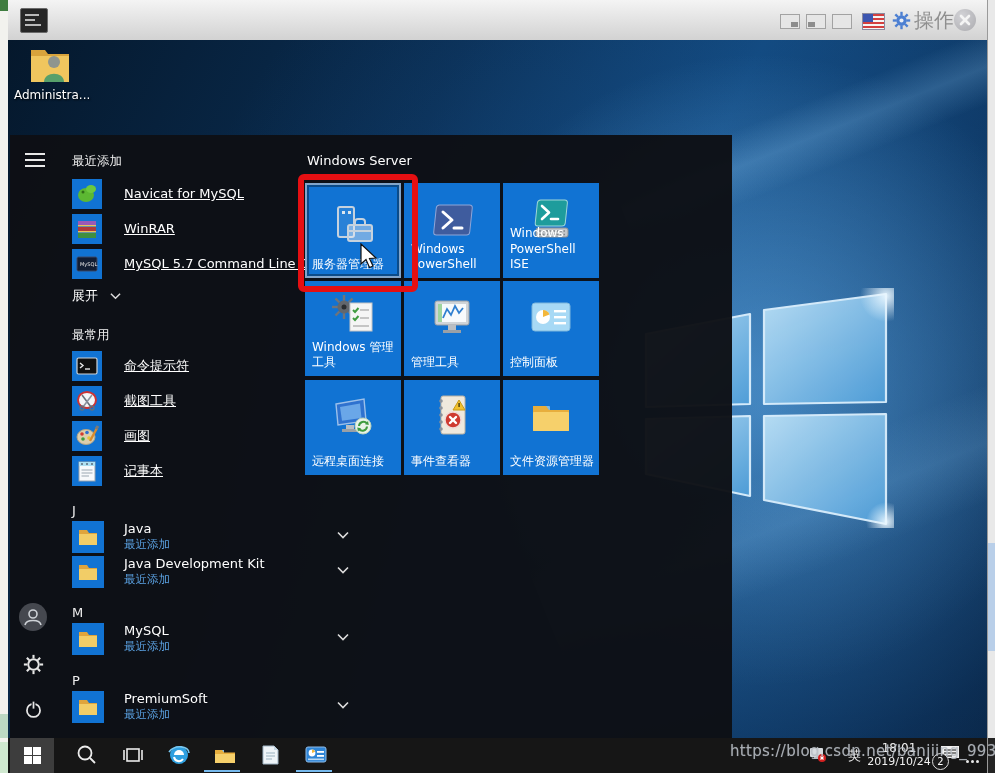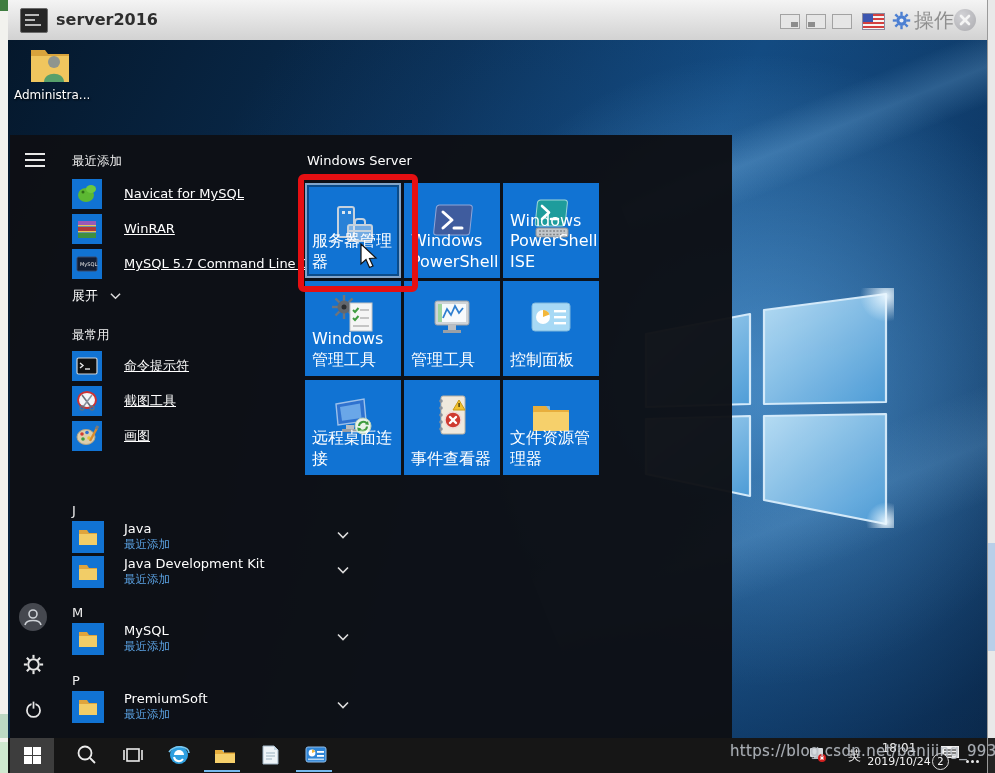--- a/index.html
+++ b/index.html
@@ -44,21 +44,21 @@
   .bsq{position:absolute;left:0;top:0;width:30px;height:30px;background:#1173d3;}
   .mrow .ml{position:absolute;left:52px;top:0;line-height:30px;font-size:13px;color:#fff;white-space:nowrap;text-decoration:underline;}
   .frow{left:62px;width:230px;height:34px;}
   .frow .fsq{position:absolute;left:0;top:0;width:32px;height:32px;background:#1173d3;}
   .frow .ft{position:absolute;left:52px;top:0;font-size:13px;color:#fff;white-space:nowrap;}
   .frow .fs{position:absolute;left:52px;top:16px;font-size:11.5px;color:#5aa0e0;}
   .letter{left:62px;font-size:13px;color:#eee;}
   .chev{left:265px;width:12px;height:8px;}
   
   .tile{width:96px;height:95px;background:#1173d3;}
-  .tile .tlabel{position:absolute;left:7px;right:5px;bottom:5px;font-size:16px;line-height:1.3;color:#fff;}
+  .tile .tlabel{position:absolute;left:7px;right:5px;bottom:5px;font-size:12px;line-height:1.3;color:#fff;}
   .tile .ticon{position:absolute;left:50%;top:12px;transform:translateX(-50%);}
   .tile.sel{box-shadow:inset 0 0 0 2px rgba(230,240,255,.55), inset 0 0 0 4px rgba(0,0,0,.35);}
   .tile.tall-label .ticon{top:6px;}
   .grp-h{font-size:13px;color:#fff;}
   .redbox{left:290px;top:134px;width:108px;height:106px;border:6px solid #e50f12;border-radius:6px;z-index:50;}
   
   .taskbar{left:0;top:738px;width:979px;height:35px;background:#161616;}
   .startbtn{left:2px;top:0;width:44px;height:35px;background:#3d3d3d;}
   .tbico{top:5px;width:24px;height:24px;}
   .underline{top:32px;height:2px;background:#76b9ed;}
@@ -87,21 +87,20 @@
   </div>
 
   <div class="abs vm">
 
     <div class="abs titlebar">
       <span class="abs app-ico">
         <i style="top:5px;width:14px;"></i>
           <i style="top:10px;width:10px;"></i>
           <i style="top:15px;width:16px;"></i>
       </span>
-      <span class="abs vm-title">server2016</span>
 
       <span class="abs winbtn" style="left:772px;">
           <i style="right:1px;"></i>
         </span>
       <span class="abs winbtn" style="left:798px;">
           <i style="left:1px;"></i>
         </span>
       <span class="abs winbtn" style="left:824px;"></span>
       <span class="abs kbd-flag" style="left:854px;">
           <i></i>
@@ -279,20 +278,35 @@
                 <circle cx="10" cy="13" r="1.8" fill="#d23b2f"></circle>
                 <circle cx="15" cy="11.5" r="1.8" fill="#2f6fd2"></circle>
                 <circle cx="11" cy="18" r="1.8" fill="#3f9b3f"></circle>
                 <circle cx="17" cy="17" r="1.8" fill="#e8c23a"></circle>
                 <line x1="18" y1="20" x2="25" y2="7" stroke="#d88b2f" stroke-width="2.4"></line>
                 <line x1="24" y1="8" x2="26" y2="5" stroke="#7a7a7a" stroke-width="3"></line>
               </svg>
           </span>
           <span class="ml">画图</span>
         </div>
+        <div class="abs mrow" style="top:321px;">
+          <span class="bsq">
+            <svg width="30" height="30" viewBox="0 0 30 30">
+                <rect x="7" y="6" width="16" height="19" fill="#f7f9fb" stroke="#9aa4ae" stroke-width="1"></rect>
+                <rect x="7" y="6" width="16" height="4" fill="#aee0f2"></rect>
+                <circle cx="10" cy="8" r="1" fill="#5a6a78"></circle>
+                <circle cx="15" cy="8" r="1" fill="#5a6a78"></circle>
+                <circle cx="20" cy="8" r="1" fill="#5a6a78"></circle>
+                <line x1="9.5" y1="14" x2="20.5" y2="14" stroke="#aab4be" stroke-width="1.2"></line>
+                <line x1="9.5" y1="17" x2="20.5" y2="17" stroke="#aab4be" stroke-width="1.2"></line>
+                <line x1="9.5" y1="20" x2="17" y2="20" stroke="#aab4be" stroke-width="1.2"></line>
+              </svg>
+          </span>
+          <span class="ml">记事本</span>
+        </div>
 
         <div class="abs letter" style="top:368px;">J</div>
         <div class="abs frow" style="top:386px;">
           <span class="fsq">
             <svg width="32" height="32" viewBox="0 0 32 32">
                 <path d="M7,9 L15,9 L17,12 L25,12 L25,24 L7,24 Z" fill="#dfa43c"></path>
                 <rect x="7" y="13" width="18" height="11" fill="#f2cd67"></rect>
               </svg>
           </span>
           <span class="ft">Java</span>

